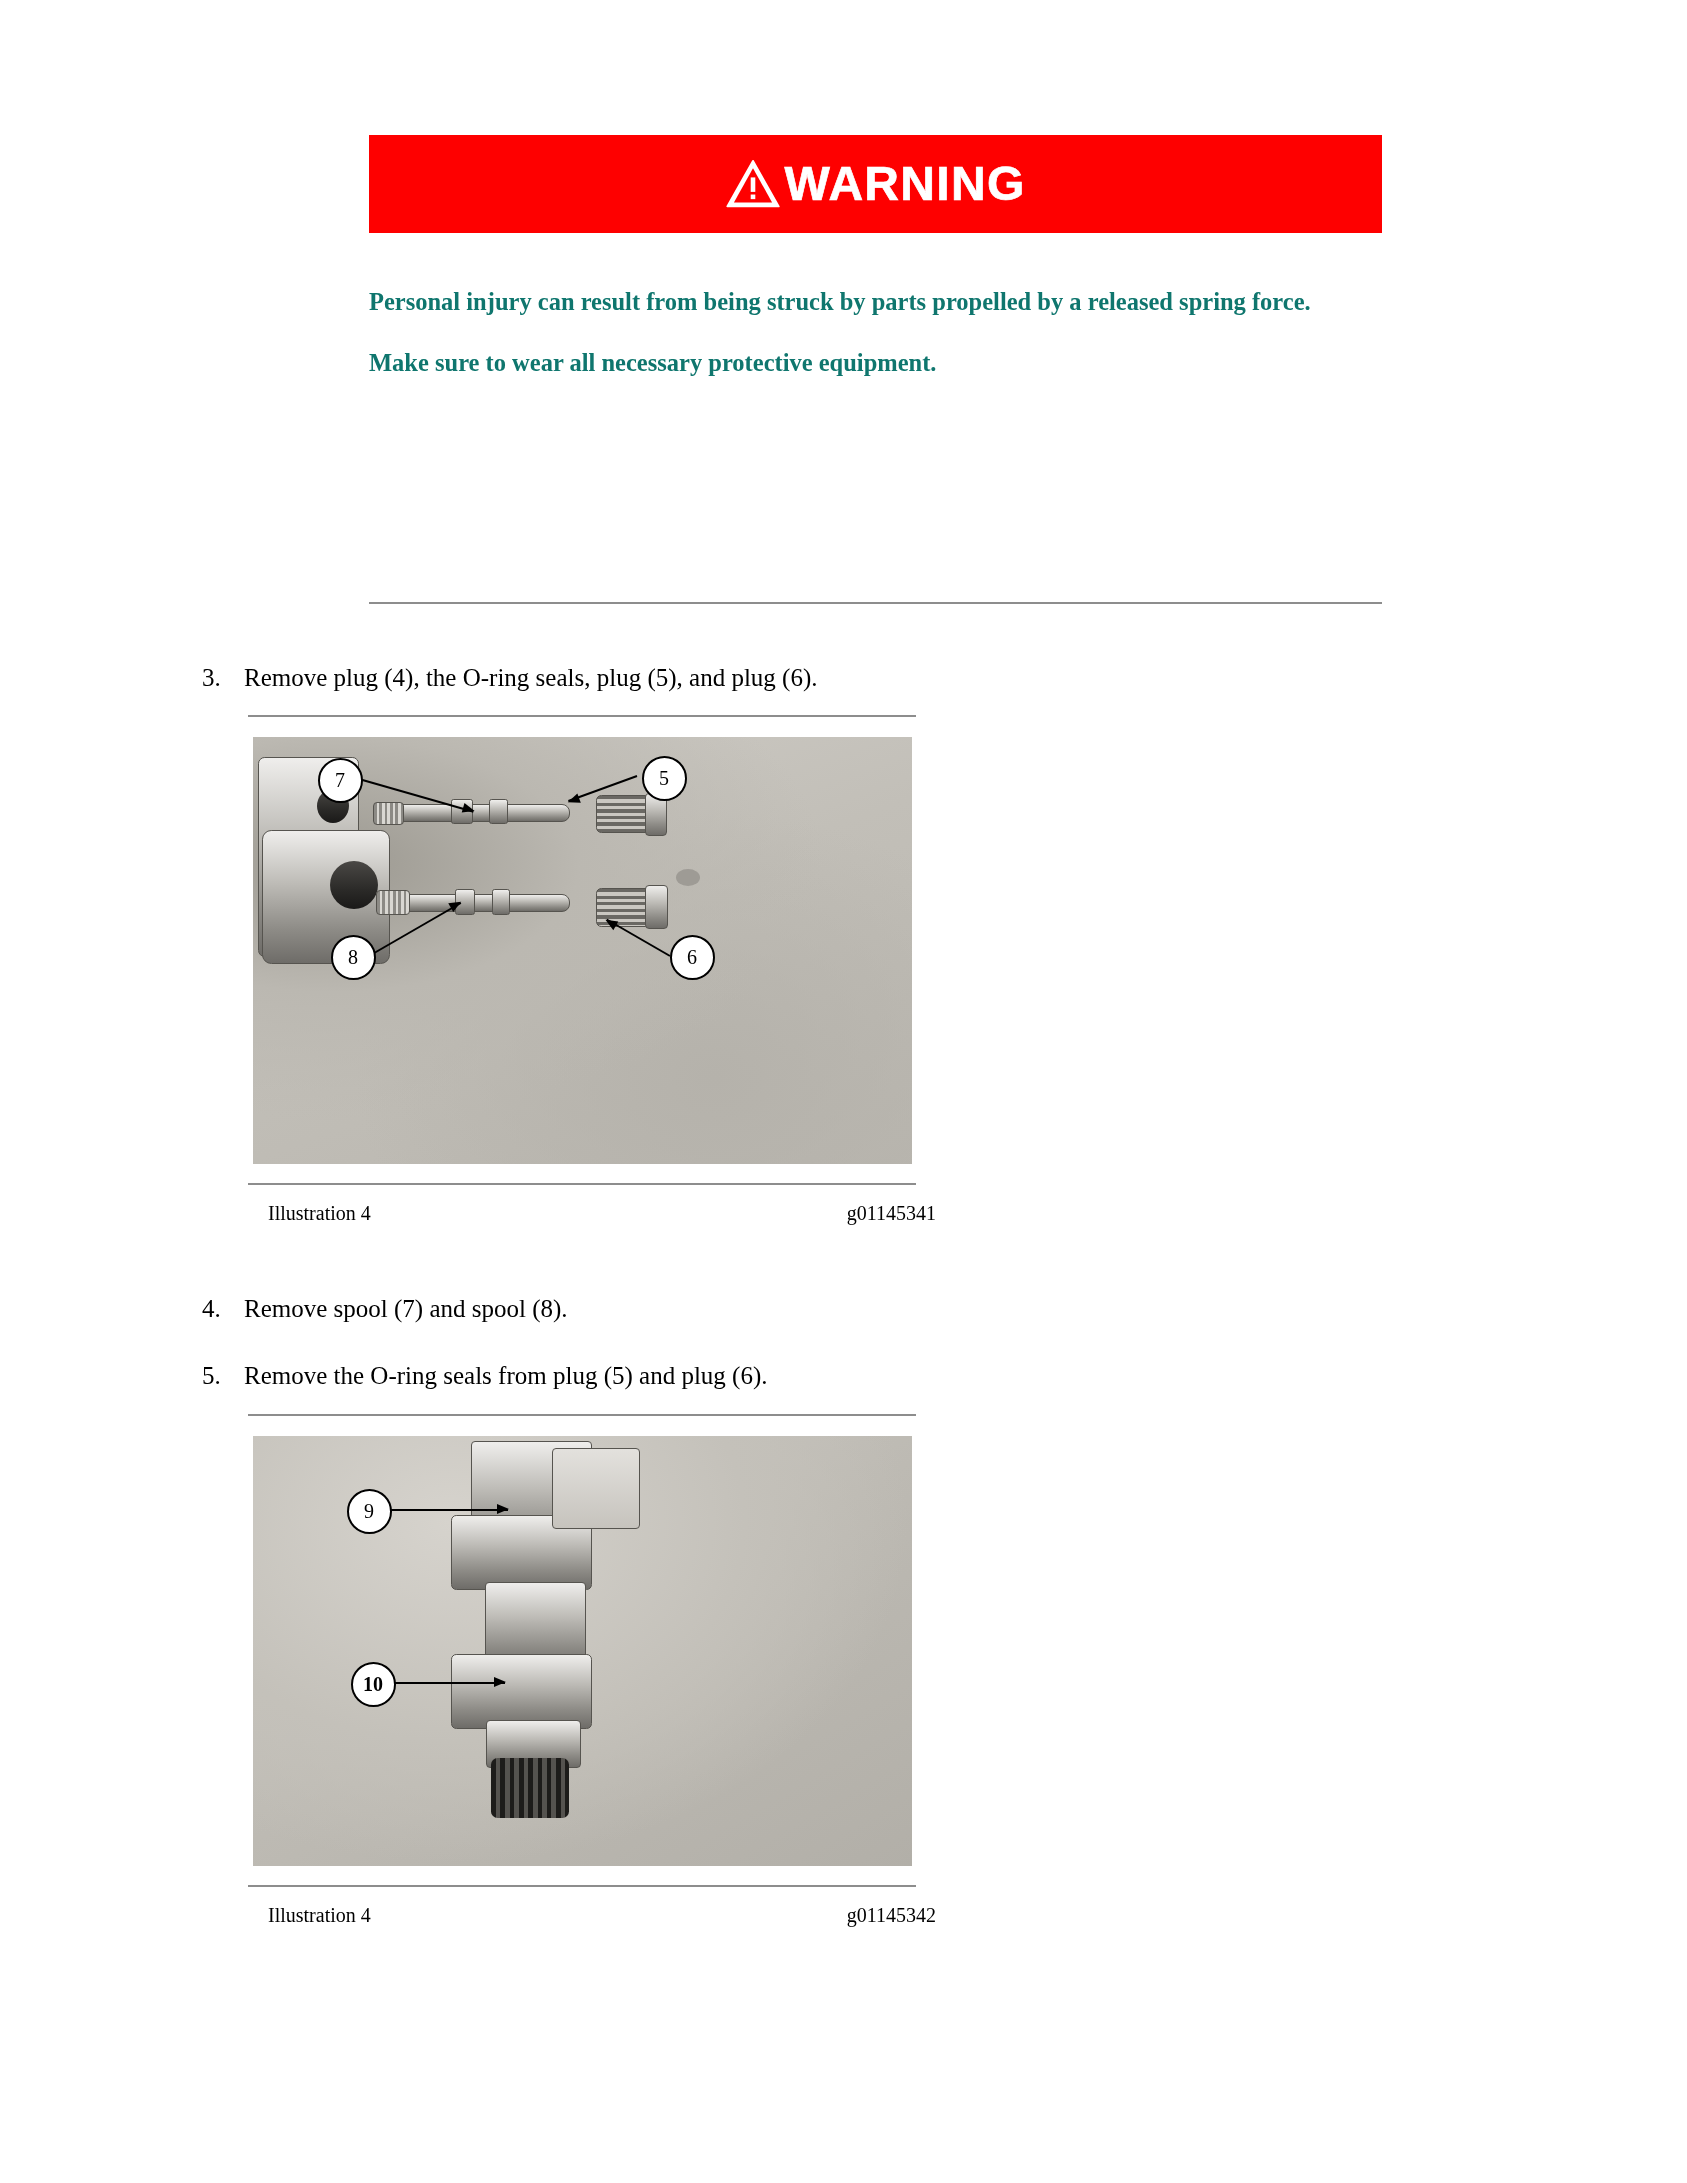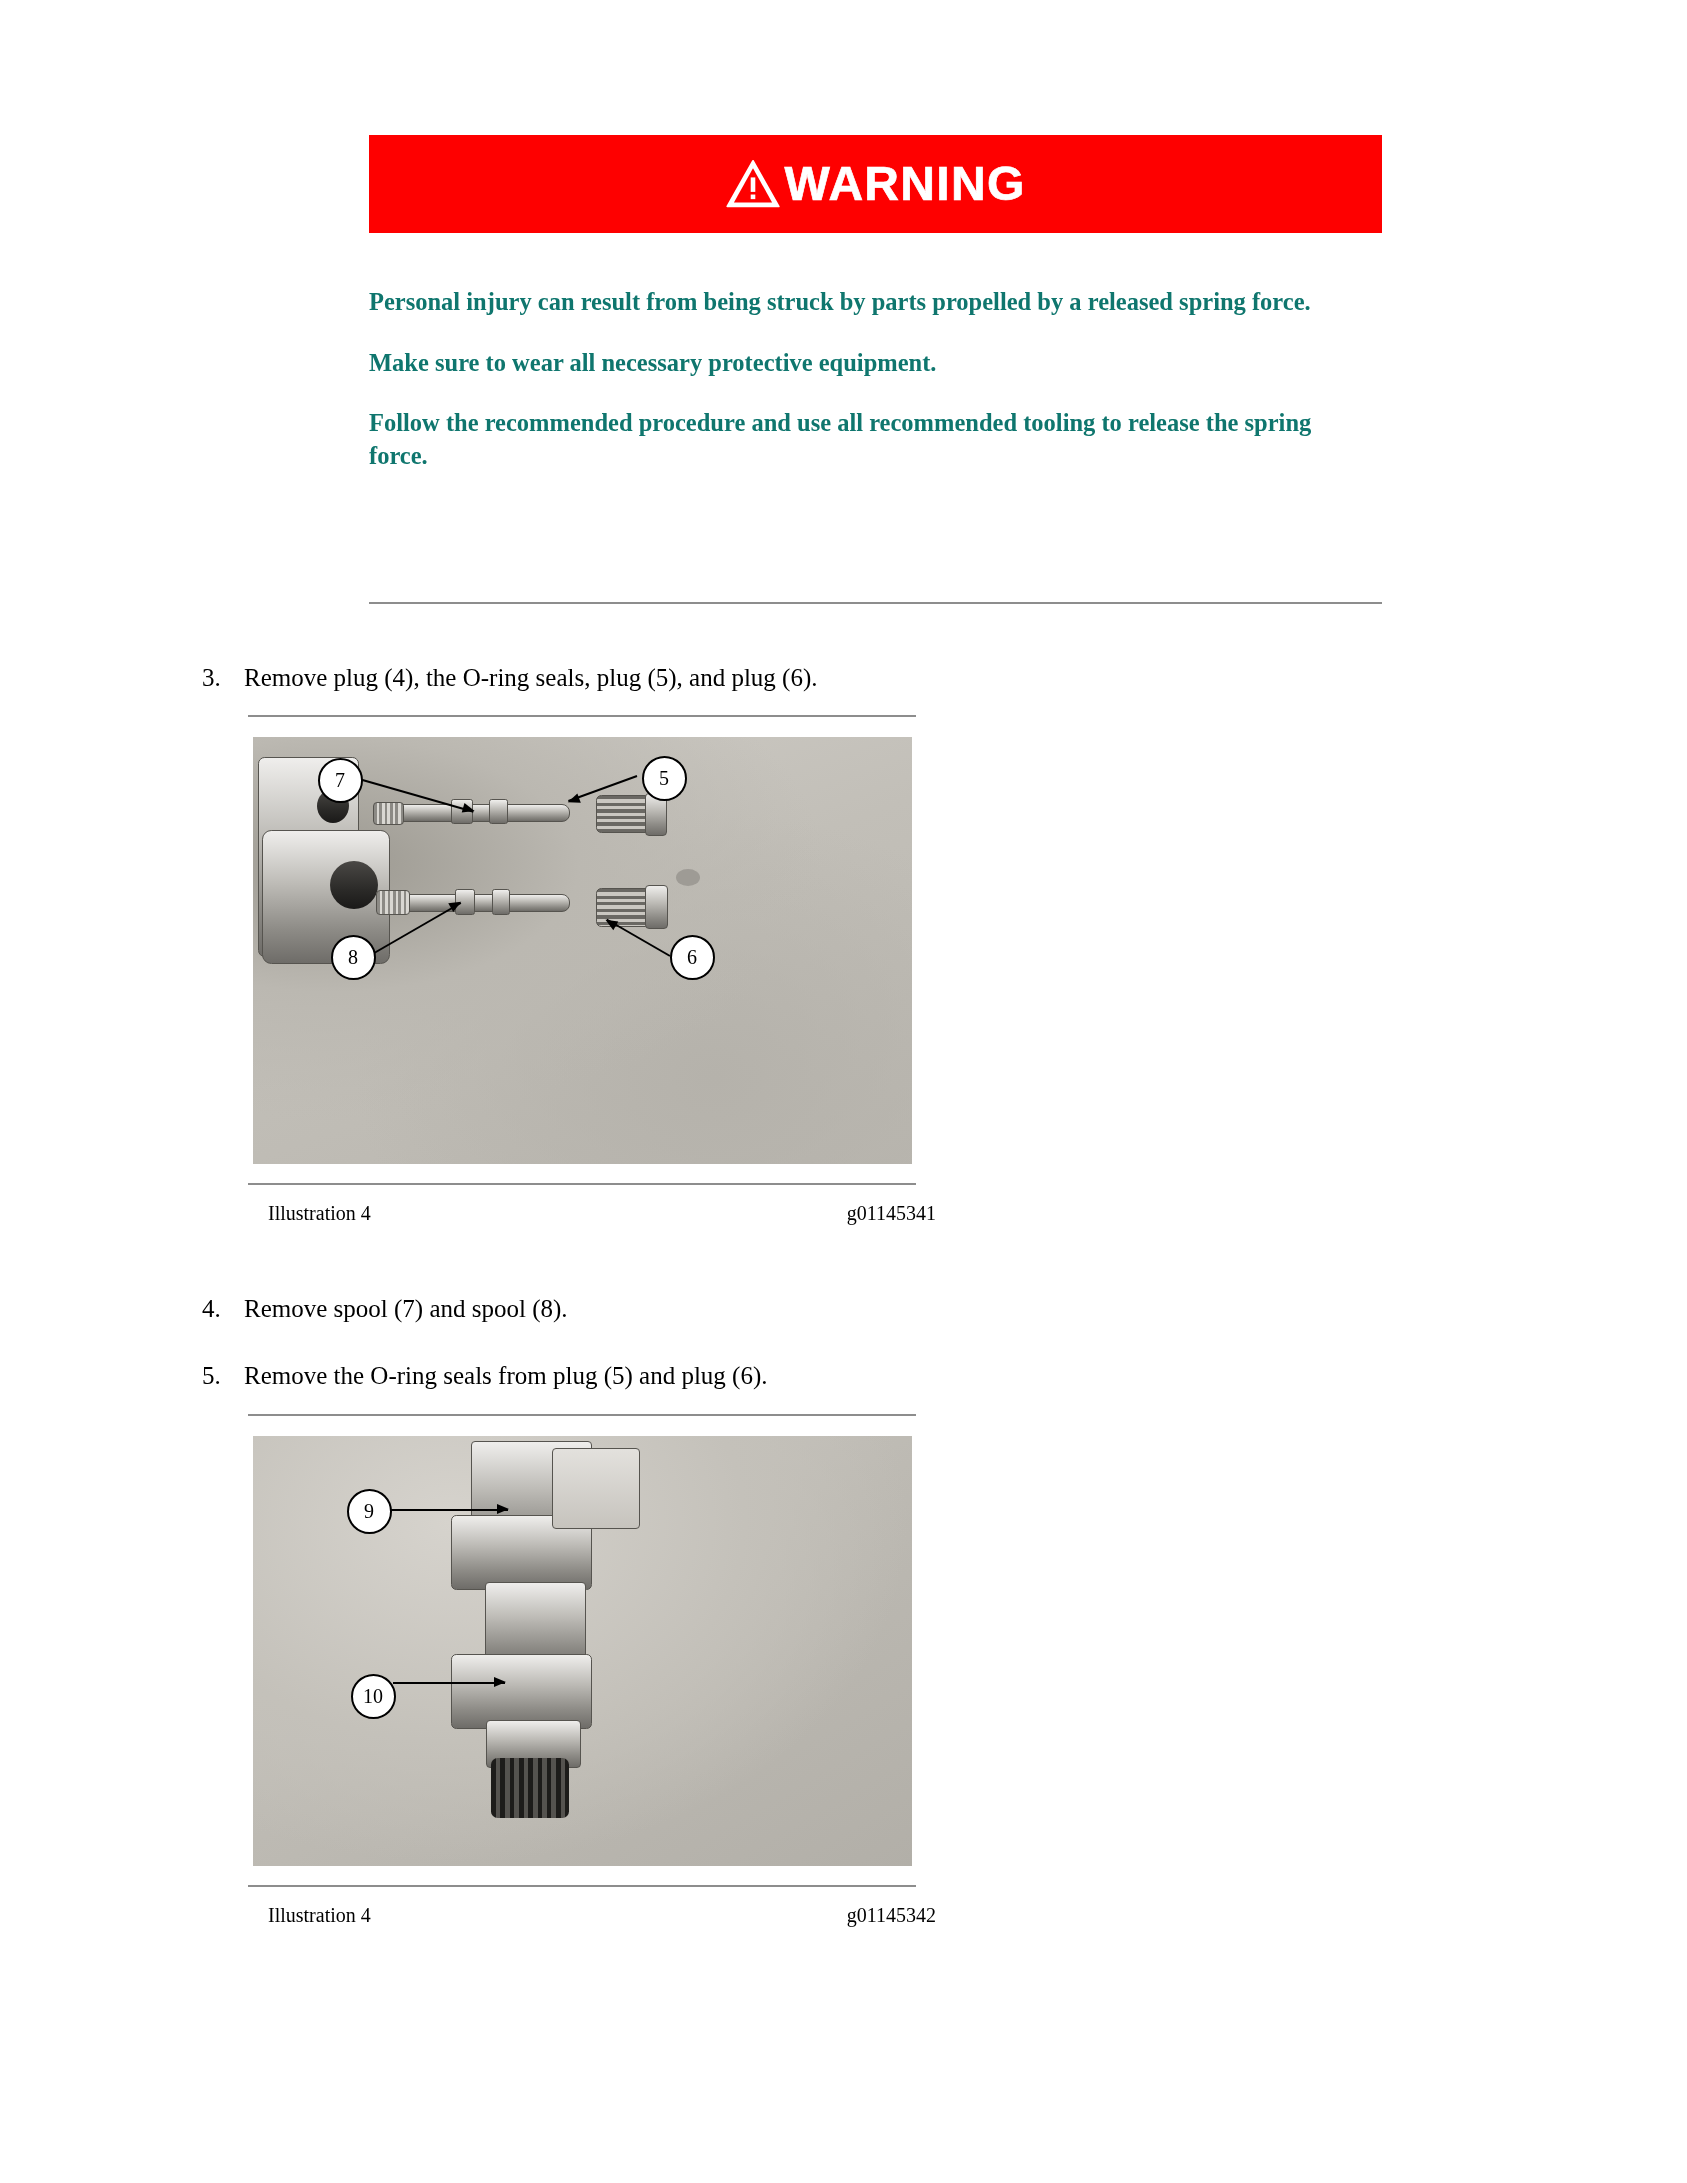--- a/index.html
+++ b/index.html
@@ -233,21 +233,20 @@
           <rect x="38.5" y="54" width="7" height="7" fill="#ffffff"></rect>
         </svg>
       </span>
       <span class="warning-text">WARNING</span>
     </div>
   </div>
 
   <div class="warn-body">
     <p>Personal injury can result from being struck by parts propelled by a released spring force.</p>
     <p>Make sure to wear all necessary protective equipment.</p>
-    <p>Follow the recommended procedure and use all recommended tooling to release the spring force.</p>
   </div>
 
   <div class="rule rule-top"></div>
 
   <div class="step" id="step3">
     <span class="num">3.</span>
     <span class="txt">Remove plug (4), the O-ring seals, plug (5), and plug (6).</span>
   </div>
 
   <div class="figure" id="fig4">
@@ -317,21 +316,21 @@
         <div class="part" style="left:198px; top:218px; width:139px; height:73px; border-radius:5.3px;"></div>
         <div class="part" style="left:233px; top:284px; width:93px; height:46px; border-radius:4px;"></div>
         <div class="dark" style="left:238px; top:322px; width:78px; height:60px; border-radius:6.6px; background:repeating-linear-gradient(90deg,#1d1c1a 0 4.6px,#55534f 4.6px 9.3px);"></div>
 
         <div class="part" style="left:299px; top:12px; width:86px; height:79px; border-radius:4px; background:linear-gradient(180deg,#e3e1dd 0%,#c6c3bd 100%);"></div>
 
         <div class="leader" style="left:136px; top:73px; width:119px;"></div>
         <div class="leader" style="left:140px; top:246px; width:112px;"></div>
 
         <div class="callout" style="left:94px; top:53px;">9</div>
-        <div class="callout" style="left:98px; top:238px;">10</div>
+        <div class="callout" style="left:98px; top:226px;font-weight:bold;">10</div>
       </div>
     </div>
     <div class="fig-rule"></div>
     <div class="fig-caption">
       <span>Illustration 4</span>
       <span>g01145342</span>
     </div>
   </div>
 
 

